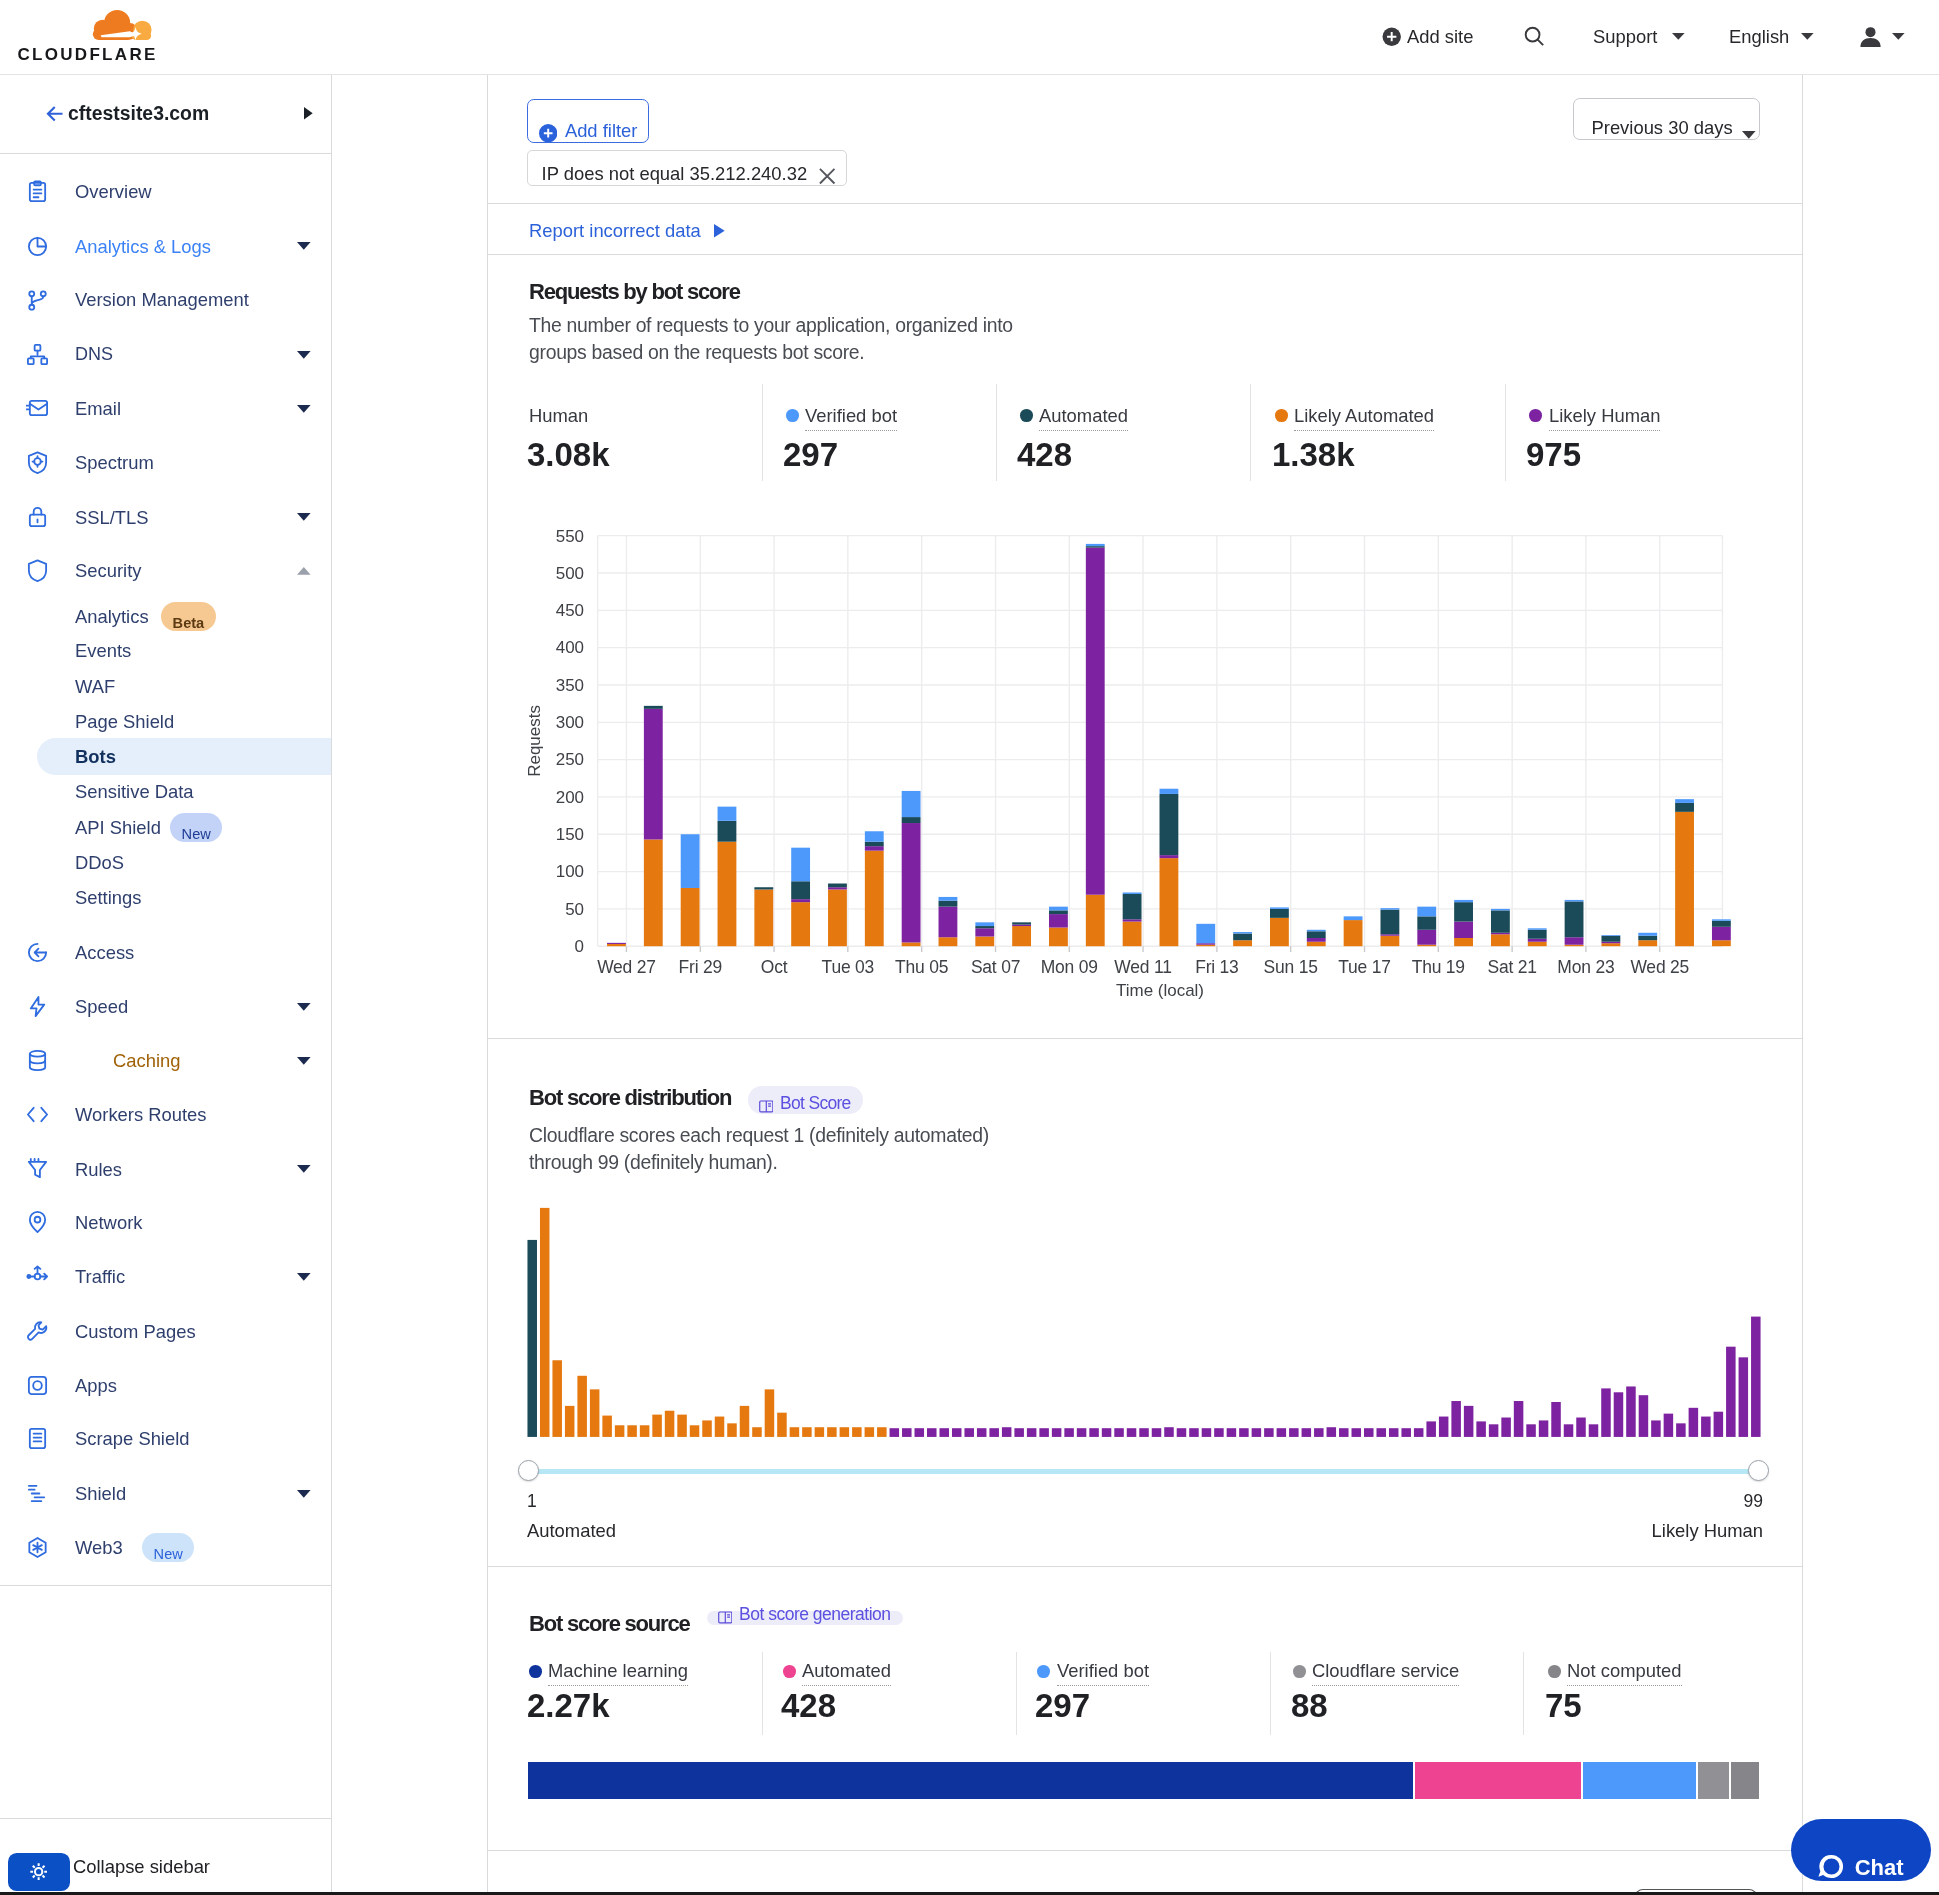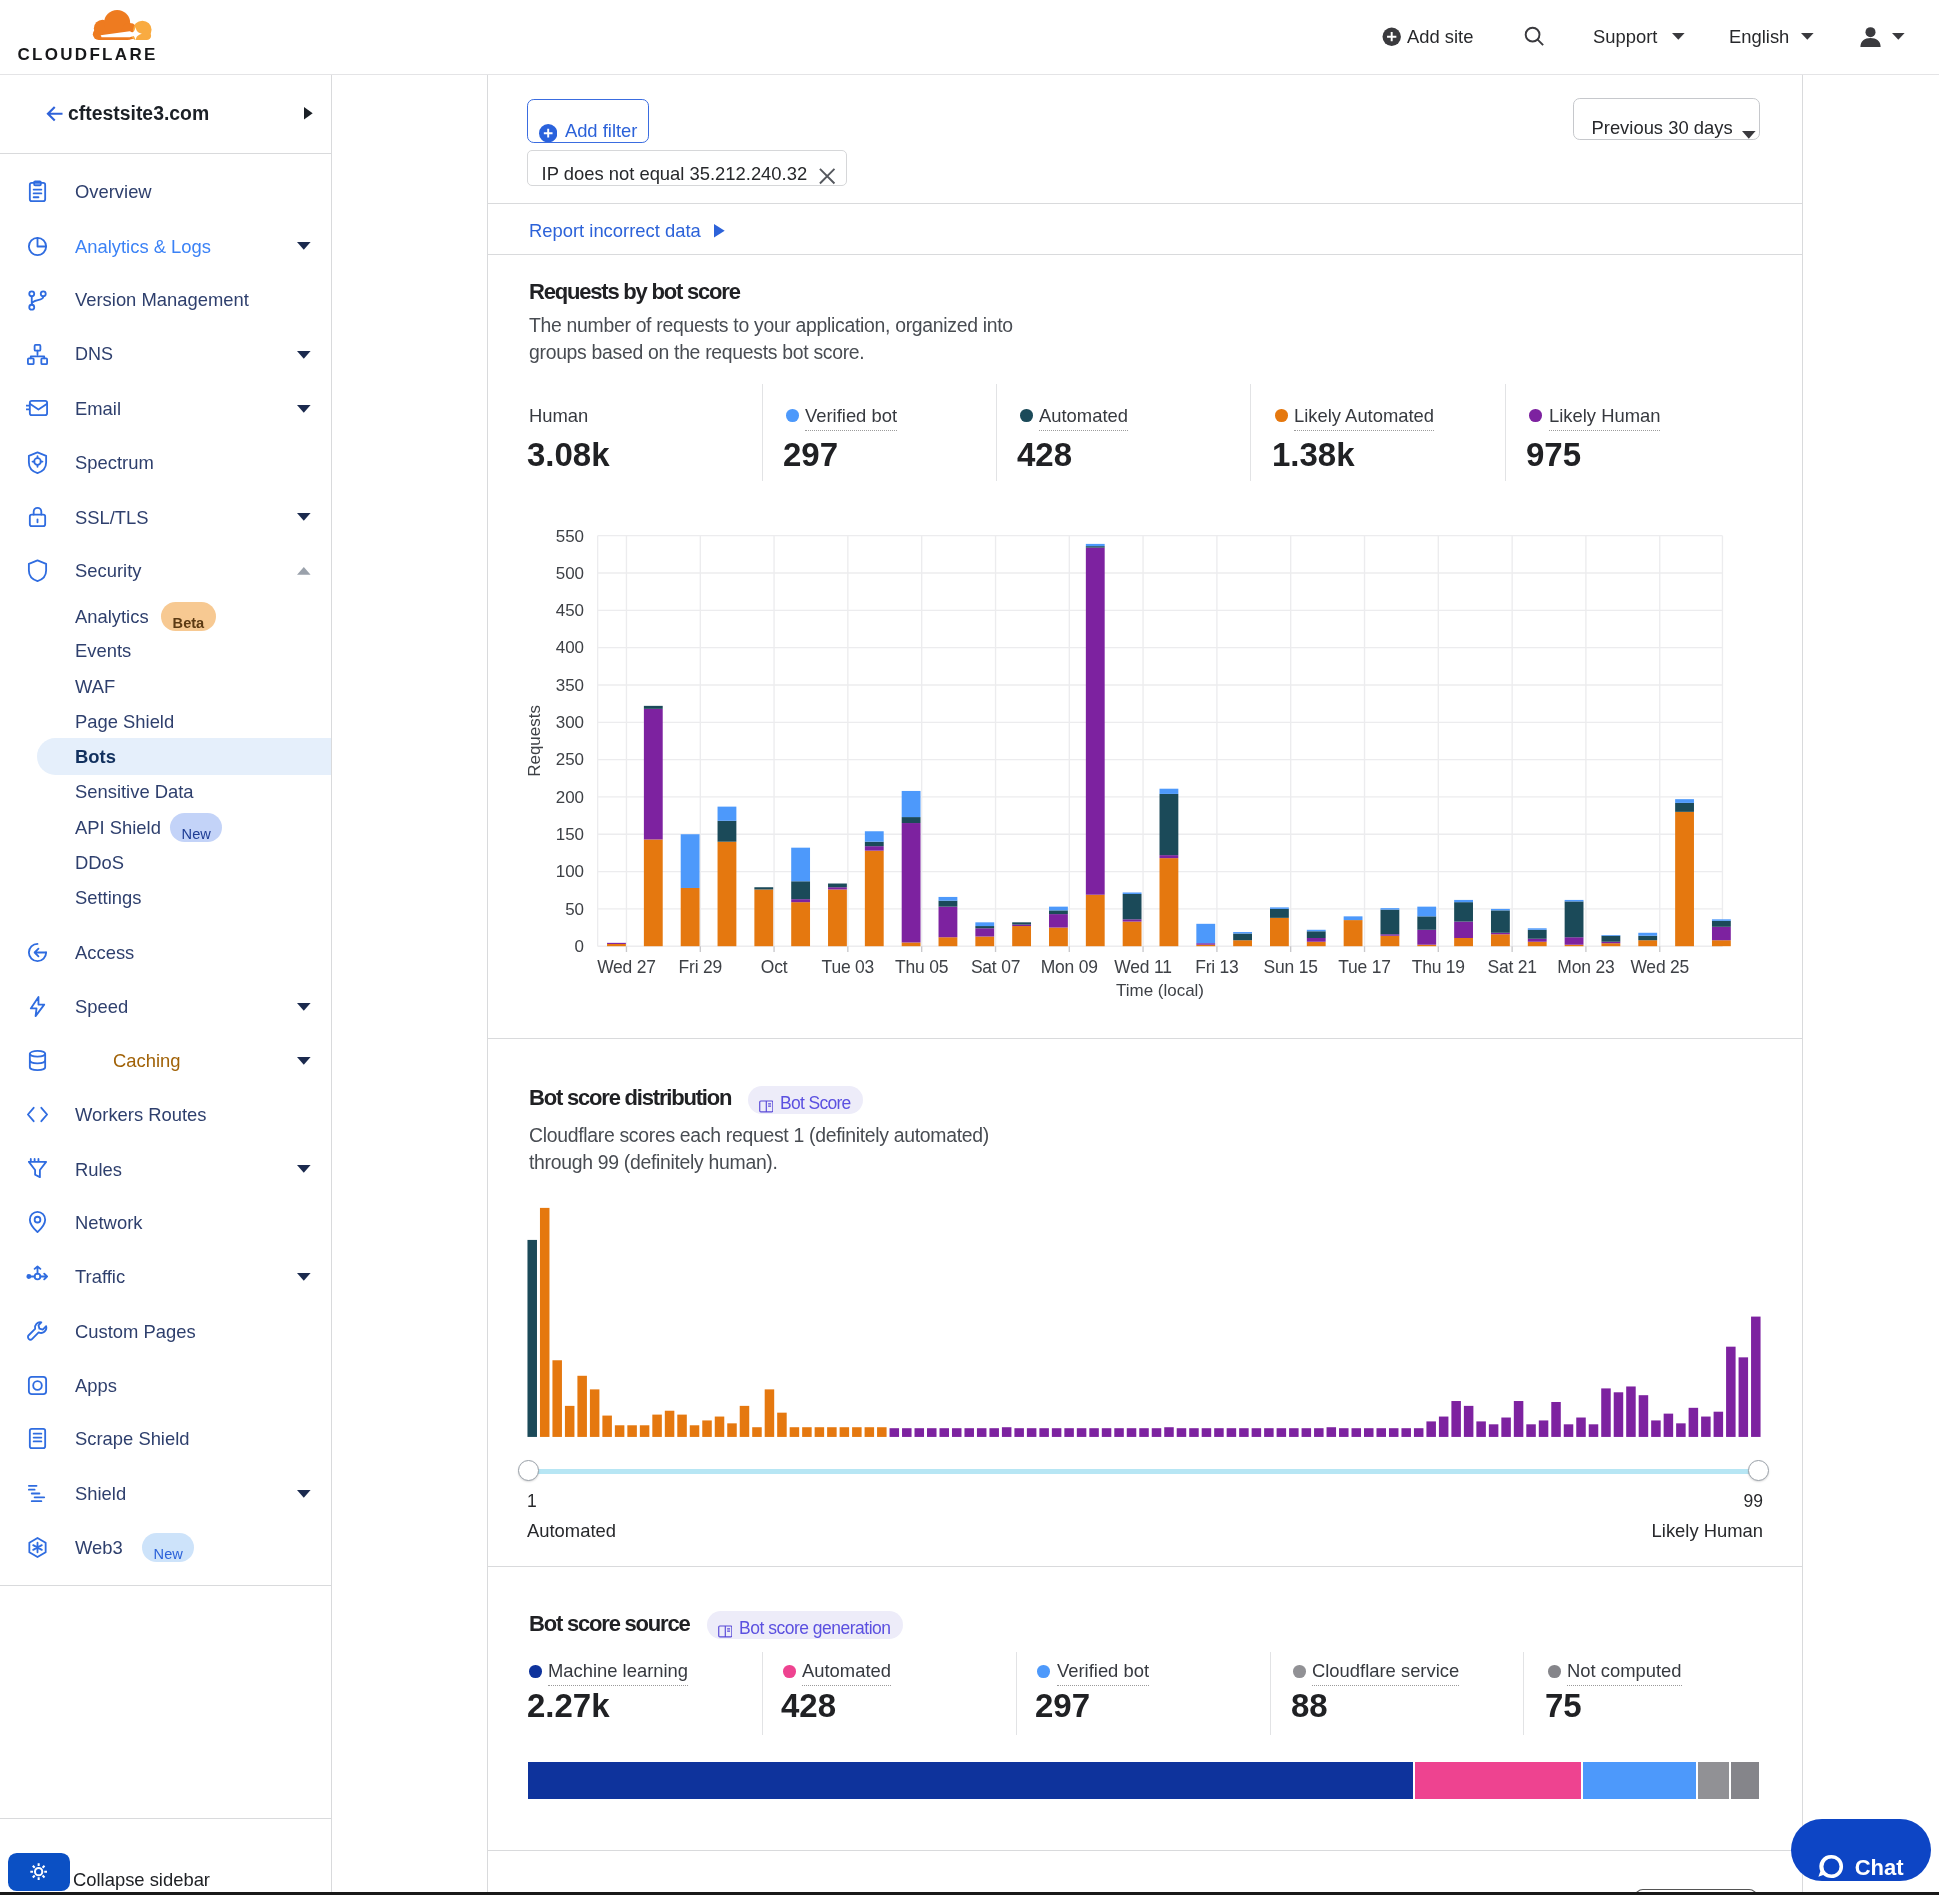--- a/index.html
+++ b/index.html
@@ -201,21 +201,21 @@
     <path d="M0 0 L14 0 L7.0 8 Z" fill="#1b2a4e"></path>
   </svg>
 <svg class="abs" style="left:26px;top:1536px;" width="23" height="23" viewBox="0 0 24 24">
     <path d="M12 2 L20.5 7 V17 L12 22 L3.5 17 V7 Z" fill="none" stroke="#2f6ce0" stroke-width="1.9" stroke-linecap="round" stroke-linejoin="round"></path>
     <path d="M12 7 v10 M7.5 9.5 L16.5 14.5 M16.5 9.5 L7.5 14.5" fill="none" stroke="#2f6ce0" stroke-width="1.9" stroke-linecap="round" stroke-linejoin="round"></path>
   </svg>
 <div class="abs" style="left:75px;top:1537px;font-size:18.4px;color:#2e3f6d;">Web3</div>
 <div class="abs vc" style="left:142px;top:1533px;height:29px;padding:0 11.6px;background:#cde3fa;border-radius:14.6px;font-size:14.6px;color:#2c62d9;">New</div>
 <div class="abs" style="left:0;top:1585px;width:332px;height:1px;background:#d9dadc;"></div>
 <div class="abs" style="left:0;top:1818px;width:332px;height:1px;background:#d9dadc;"></div>
-<div class="abs" style="left:73px;top:1856px;font-size:18.4px;color:#202226;margin-top:13px;">Collapse sidebar</div>
+<div class="abs" style="left:73px;top:1856px;font-size:18.4px;color:#202226;">Collapse sidebar</div>
 <div class="abs" style="left:7.8px;top:1853px;width:62px;height:38px;background:#0b50c4;border-radius:8.7px;"></div>
 <svg class="abs" style="left:28px;top:1861px;" width="21.3" height="21.3" viewBox="0 0 24 24" fill="none" stroke="#fff" stroke-width="2.3">
     <circle cx="12" cy="12" r="4.1"></circle>
     <path d="M12 2.6v3.1 M12 18.3v3.1 M2.6 12h3.1 M18.3 12h3.1 M5.4 5.4l2.2 2.2 M16.4 16.4l2.2 2.2 M18.6 5.4l-2.2 2.2 M7.6 16.4l-2.2 2.2"></path>
   </svg>
 <div class="abs" style="left:487px;top:75px;width:1316px;height:1820px;background:#fff;border-left:1px solid #d9dadc;border-right:1px solid #d9dadc;"></div>
 <div class="abs vc" style="left:527px;top:99px;width:122px;height:44px;border:1.9px solid #3a6ce0;border-radius:6.8px;">
   <svg style="margin-left:10.7px;" width="18.4" height="18.4" viewBox="0 0 19 19">
       <circle cx="9.5" cy="9.5" r="9.5" fill="#2a62dc"></circle>
       <path d="M9.5 5v9M5 9.5h9" stroke="#fff" stroke-width="2"></path>
@@ -556,21 +556,21 @@
   </svg>
 <div class="abs" style="left:527px;top:1469px;width:1240px;height:4.9px;border-radius:2.9px;background:#b7e6f4;"></div>
 <div class="abs" style="left:518px;top:1460px;width:21.3px;height:21.3px;border-radius:50%;background:#fff;border:1.9px solid #9aa1a9;box-shadow:0 1px 1.9px rgba(0,0,0,.15);"></div>
 <div class="abs" style="left:1748px;top:1460px;width:21.3px;height:21.3px;border-radius:50%;background:#fff;border:1.9px solid #9aa1a9;box-shadow:0 1px 1.9px rgba(0,0,0,.15);"></div>
 <div class="abs" style="left:527px;top:1491px;font-size:17.5px;color:#27282b;">1</div>
 <div class="abs" style="left:1724px;top:1491px;width:39px;text-align:right;font-size:17.5px;color:#27282b;">99</div>
 <div class="abs" style="left:527px;top:1520px;font-size:18.4px;color:#27282b;">Automated</div>
 <div class="abs" style="left:1569px;top:1520px;width:194px;text-align:right;font-size:18.4px;color:#27282b;">Likely Human</div>
 <div class="abs" style="left:488px;top:1566px;width:1314px;height:1px;background:#d9dadc;"></div>
 <div class="abs" style="left:529px;top:1611px;font-size:22px;letter-spacing:-1.2px;font-weight:bold;color:#202124;">Bot score source</div>
-<div class="abs vc" style="left:707px;top:1611px;height:28px;background:#edecf9;border-radius:14.6px;padding-right:12.6px;">
+<div class="abs vc" style="left:707px;top:1611px;height:14px;background:#edecf9;border-radius:14.6px;padding-right:12.6px;">
     <span></span>
     <svg style="margin:0 6.8px 0 10.7px;" width="14.6" height="13.6" viewBox="0 0 20 18" fill="none" stroke="#5949d8" stroke-width="1.6">
       <rect x="1" y="1" width="18" height="15" rx="1.5"></rect>
       <path d="M10 1 v15 M12.5 5 h4 M12.5 8 h4"></path>
     </svg>
     <span style="font-size:17.5px;letter-spacing:-0.5px;color:#5b50e0;">Bot score generation</span>
   </div>
 <div class="abs" style="left:529px;top:1665px;width:12.6px;height:12.6px;border-radius:50%;background:#0e339c;"></div>
 <div class="abs" style="left:548px;top:1660px;font-size:18.4px;color:#36393f;border-bottom:1.9px dotted #9b9b9b;padding-bottom:2.9px;">Machine learning</div>
 <div class="abs" style="left:527px;top:1687px;font-size:33px;font-weight:bold;color:#202124;">2.27k</div>

